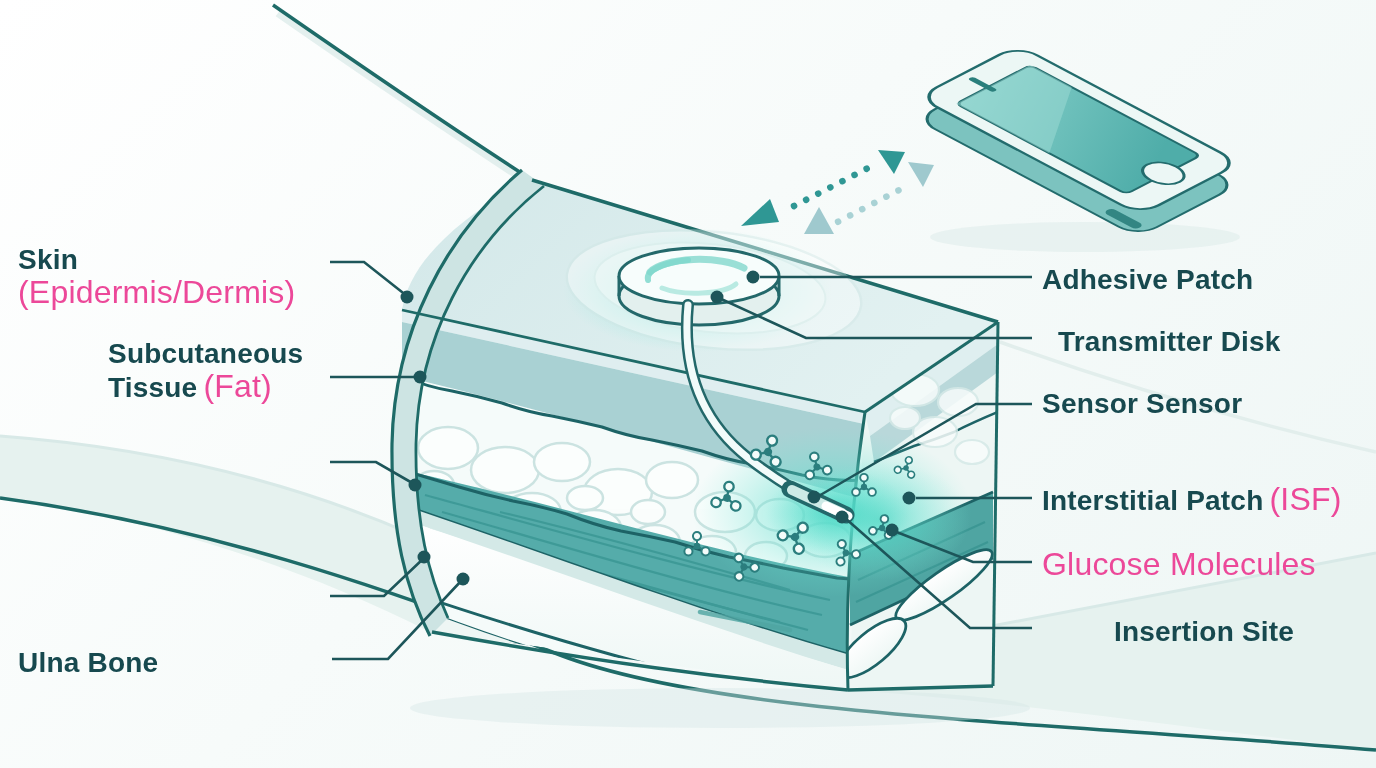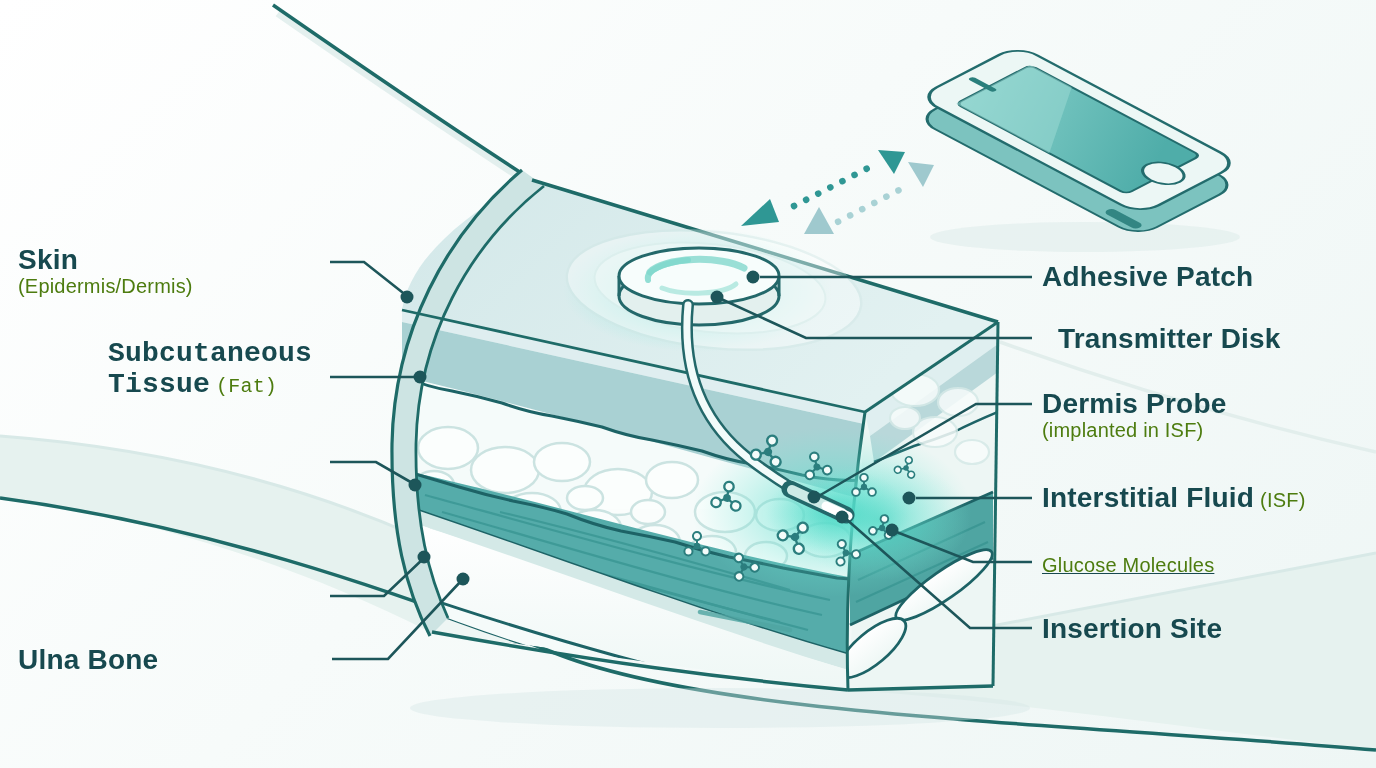--- a/index.html
+++ b/index.html
@@ -2,21 +2,21 @@
 <html><head>
 <meta charset="utf-8">
 <style>
   html,body{margin:0;padding:0;width:1376px;height:768px;overflow:hidden;
     font-family:"Liberation Sans","DejaVu Sans",sans-serif;}
   body{background:linear-gradient(135deg,#ffffff 0%,#f7fbfa 45%,#eef6f5 100%);}
   #stage{position:relative;width:1376px;height:768px;}
   #art{position:absolute;left:0;top:0;}
   .lbl{position:absolute;color:#17494f;line-height:1.12;letter-spacing:.2px;}
   .lbl .b{font-weight:700;font-size:28px;}
-  .lbl .n{font-weight:400;font-size:20px;margin-left:6px;color:#4d7c0f;}
+  .lbl .n{font-weight:400;font-size:32px;margin-left:6px;color:#ec4899;}
   .lbl.stacked .n{display:block;margin-left:0;}
   .lbl.plain .n{margin-left:0;}
   .lbl.left{text-align:left;}
   .lbl.right{text-align:left;}
 </style>
 </head>
 <body>
 
 <div id="stage">
 
@@ -257,39 +257,39 @@
     <path d="M878,150 L905,152 L894,174 Z" fill="#2f9794"></path>
     <path d="M826,228 L903,188" stroke="#a9d2d5" stroke-width="6.5" stroke-linecap="round" stroke-dasharray="0.1 13.5" fill="none"></path>
     <path d="M804,234 L819,207 L834,234 Z" fill="#9fc9ce"></path>
     <path d="M908,162 L934,165 L923,187 Z" fill="#9fc9ce"></path>
   </g>
 </svg>
 
   <div class="lbl left stacked" style="left:18px;top:244px;width:300px;">
     <span class="b">Skin</span><span class="n">(Epidermis/Dermis)</span>
   </div>
-  <div class="lbl left" style="left:108px;top:338px;width:210px;font-family:Liberation Mono, monospace;">
+  <div class="lbl left" style="left:108px;top:338px;width:210px;">
     <span class="b">Subcutaneous Tissue</span><span class="n">(Fat)</span>
   </div>
   <div class="lbl left" style="left:18px;top:644px;width:300px;">
     <span class="b">Ulna Bone</span><span class="n"></span>
   </div>
 
   <div class="lbl right" style="left:1042px;top:261px;width:330px;">
     <span class="b">Adhesive Patch</span><span class="n"></span>
   </div>
   <div class="lbl right" style="left:1042px;top:323px;width:330px;margin-left:16px;">
     <span class="b">Transmitter Disk</span><span class="n"></span>
   </div>
   <div class="lbl right stacked" style="left:1042px;top:388px;width:330px;">
-    <span class="b">Dermis Probe</span><span class="n">(implanted in ISF)</span>
+    <span class="b">Sensor Sensor</span>
   </div>
   <div class="lbl right" style="left:1042px;top:482px;width:340px;">
-    <span class="b">Interstitial Fluid</span><span class="n">(ISF)</span>
-  </div>
-  <div class="lbl right plain" style="left:1042px;top:547px;width:330px;text-decoration:underline;">
+    <span class="b">Interstitial Patch</span><span class="n">(ISF)</span>
+  </div>
+  <div class="lbl right plain" style="left:1042px;top:547px;width:330px;">
     <span class="b"></span><span class="n">Glucose Molecules</span>
   </div>
-  <div class="lbl right" style="left:1042px;top:613px;width:330px;">
+  <div class="lbl right" style="left:1042px;top:613px;width:330px;text-align:center;">
     <span class="b">Insertion Site</span><span class="n"></span>
   </div>
 
 </div>
 
 </body></html>

